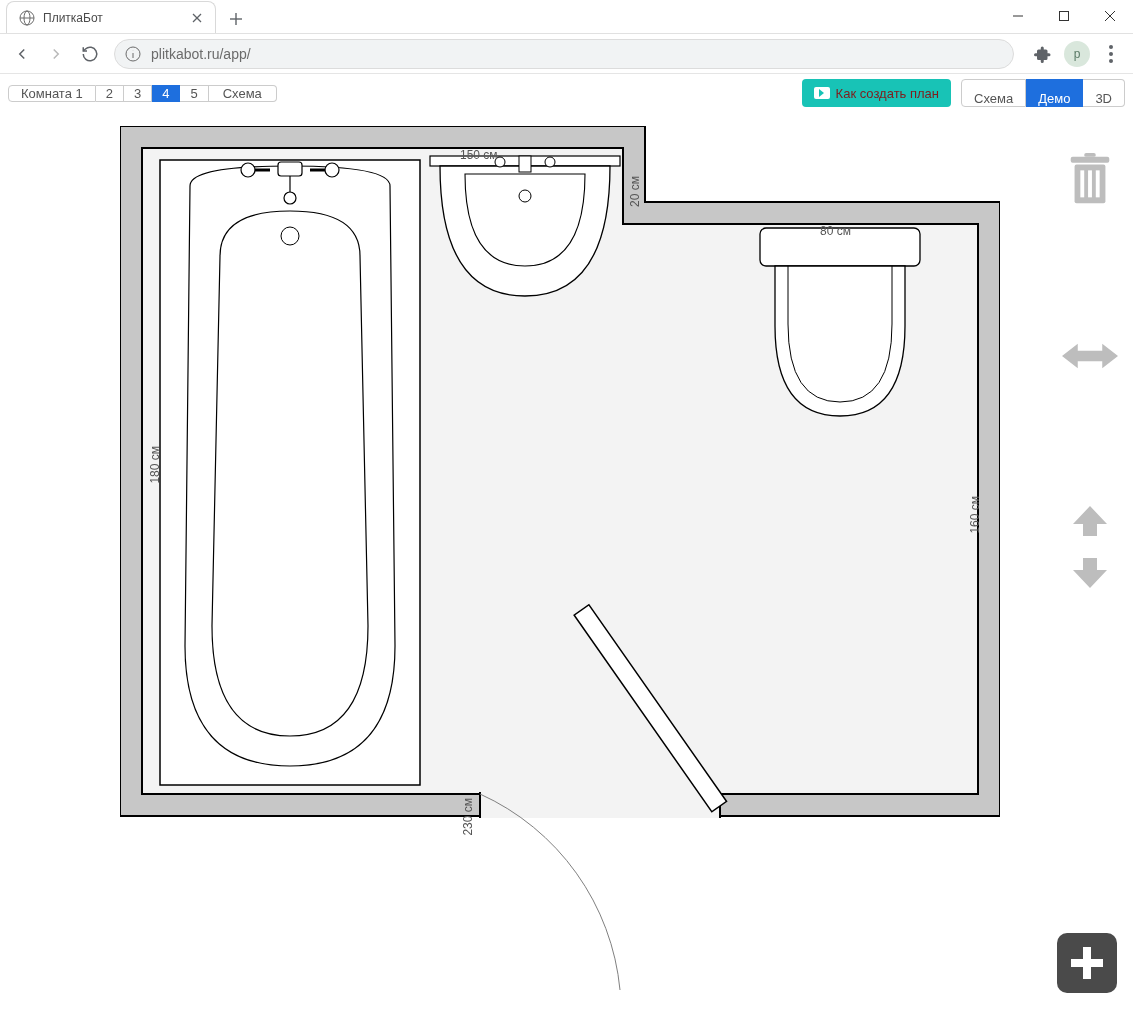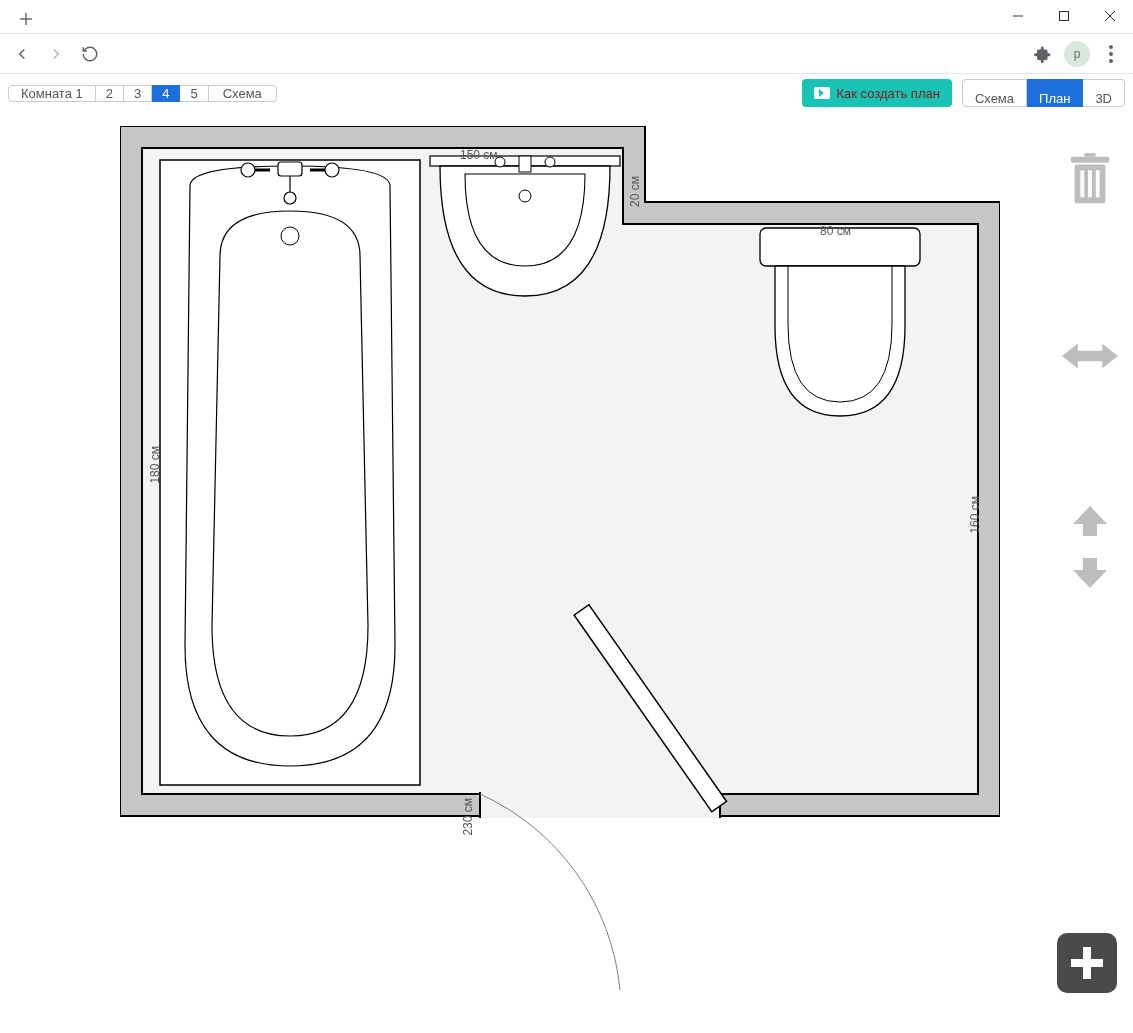--- a/index.html
+++ b/index.html
@@ -182,20 +182,36 @@
     display:flex;align-items:center;justify-content:center;
     cursor:pointer;
   }
   .addbtn svg { color:#fff; }
 </style>
 </head>
 <body>
 
 <div class="titlebar">
   <div class="tabstrip">
+    <div class="tab">
+      <span class="globe">
+        <svg viewBox="0 0 16 16" width="16" height="16" fill="none" stroke="#6b6b6b" stroke-width="1">
+          <circle cx="8" cy="8" r="7"></circle>
+            <ellipse cx="8" cy="8" rx="3" ry="7"></ellipse>
+            <line x1="1" y1="8" x2="15" y2="8"></line>
+        </svg>
+      </span>
+      <span>ПлиткаБот</span>
+      <span class="close">
+        <svg viewBox="0 0 10 10" width="10" height="10" stroke="#5f6368" stroke-width="1.2">
+          <line x1="1" y1="1" x2="9" y2="9"></line>
+            <line x1="9" y1="1" x2="1" y2="9"></line>
+        </svg>
+      </span>
+    </div>
     <div class="newtab">
       <svg viewBox="0 0 14 14" width="14" height="14" stroke="#5f6368" stroke-width="1.4">
         <line x1="7" y1="1" x2="7" y2="13"></line>
           <line x1="1" y1="7" x2="13" y2="7"></line>
       </svg>
     </div>
   </div>
   <div class="wincontrols">
     <div class="wc">
       <svg width="12" height="12">
@@ -226,20 +242,30 @@
     <svg width="18" height="18" viewBox="0 0 24 24" fill="none" stroke="#b9b9b9" stroke-width="2">
         <polyline points="9 18 15 12 9 6"></polyline>
       </svg>
   </div>
   <div class="nav-icn">
     <svg width="18" height="18" viewBox="0 0 24 24" fill="none" stroke="#5f6368" stroke-width="2">
         <path d="M3 12a9 9 0 1 0 3-6.7L3 8"></path>
         <polyline points="3 3 3 8 8 8"></polyline>
       </svg>
   </div>
+  <div class="omnibox">
+    <span class="secure">
+      <svg viewBox="0 0 16 16" width="16" height="16" fill="none" stroke="#6b6b6b" stroke-width="1">
+        <circle cx="8" cy="8" r="7"></circle>
+          <line x1="8" y1="4" x2="8" y2="4.2"></line>
+          <line x1="8" y1="7" x2="8" y2="12"></line>
+      </svg>
+    </span>
+    <span class="url">plitkabot.ru/app/</span>
+  </div>
   <div class="spacer"></div>
   <div class="ext-icn">
     <svg width="18" height="18" viewBox="0 0 24 24" fill="#5f6368">
         <path d="M20 11h-2V8a2 2 0 0 0-2-2h-3V4a2 2 0 1 0-4 0v2H6a2 2 0 0 0-2 2v3H2a2 2 0 1 0 0 4h2v3a2 2 0 0 0 2 2h3v2a2 2 0 1 0 4 0v-2h3a2 2 0 0 0 2-2v-3h2a2 2 0 1 0 0-4z"></path>
       </svg>
   </div>
   <div class="avatar">
     <div class="circle">р</div>
   </div>
   <div class="menu-dots">
@@ -275,21 +301,21 @@
   <div class="flex"></div>
   <div class="howto">
     <span class="play"></span>
     <span>Как создать план</span>
   </div>
   <div class="viewtoggle">
     <div class="vt">
         <span>Схема</span>
       </div>
     <div class="vt active">
-        <span>План</span>
+        <span>Демо</span>
       </div>
     <div class="vt">
         <span>3D</span>
       </div>
   </div>
 </div>
 
 <div class="stage">
 
   <div class="planwrap">

